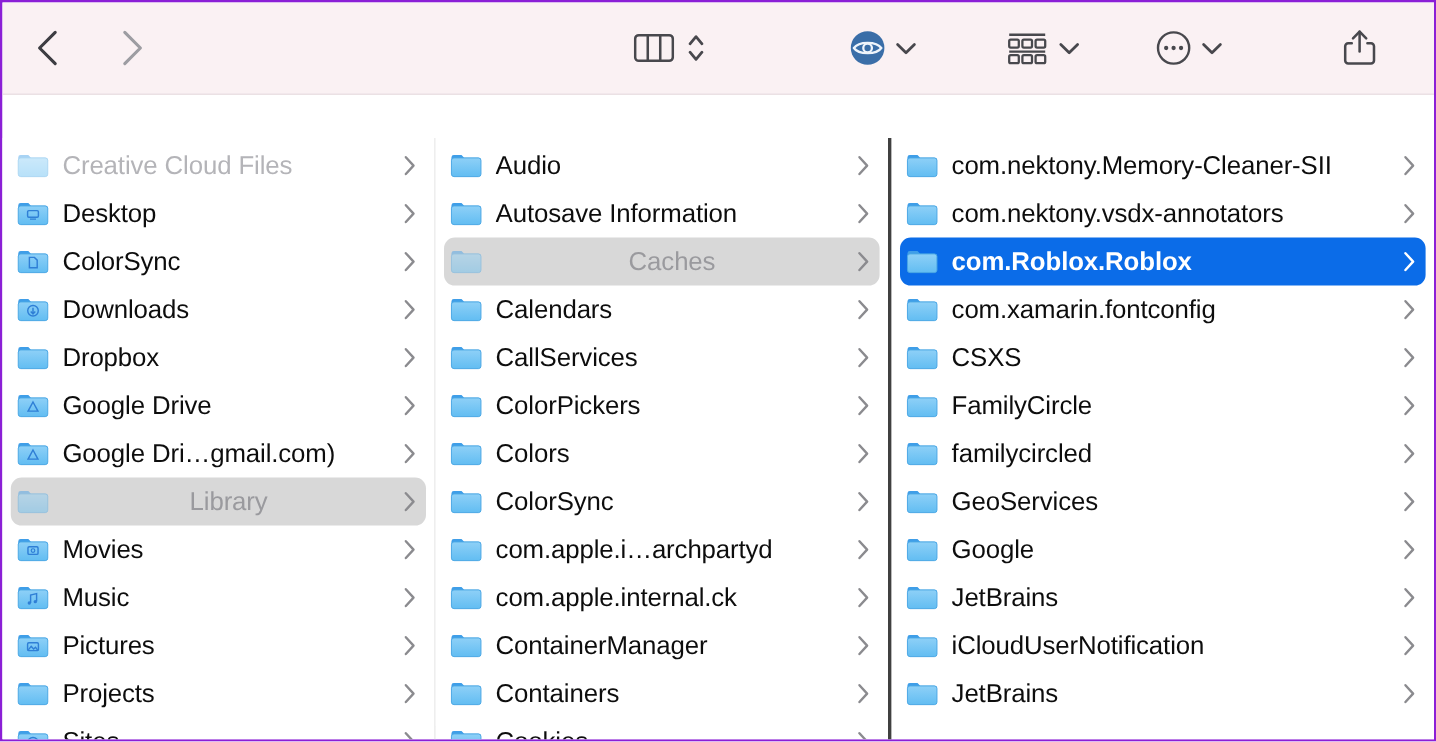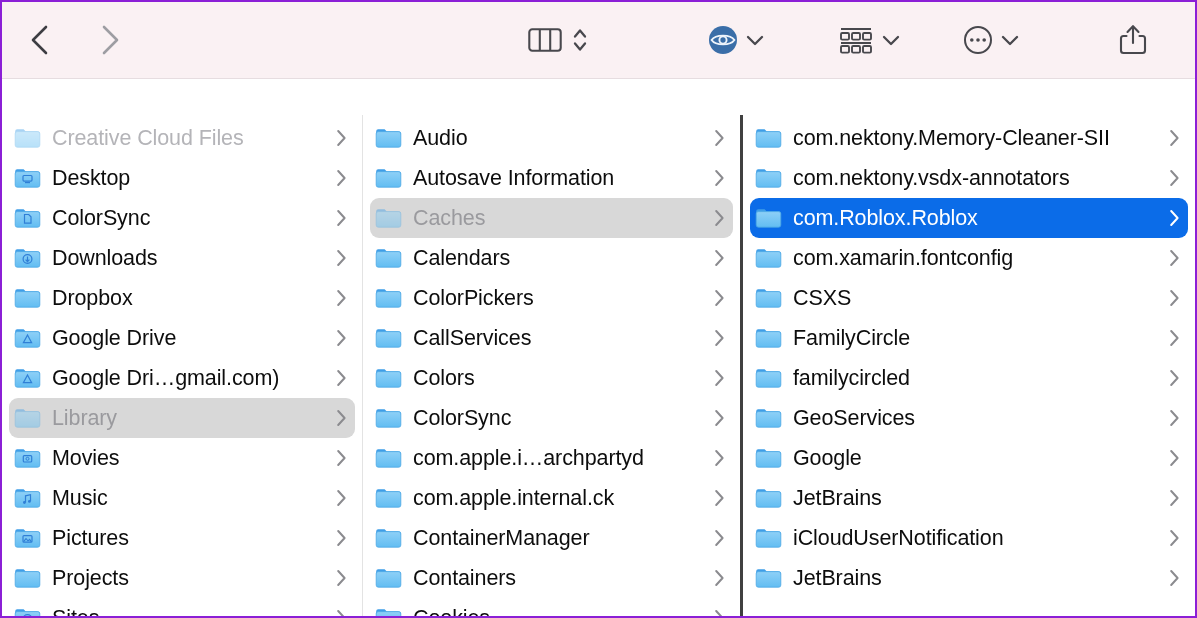--- a/index.html
+++ b/index.html
@@ -92,26 +92,26 @@
     white-space: nowrap;
   }
   .row .disclosure {
     flex: 0 0 auto;
     margin-left: 6px;
     display: flex; align-items: center;
     color: #8b8b8f;
   }
 
   .row.selected-inactive { background: #d8d8d8; }
-  .row.selected-inactive .label { color: #9a9a9e; }
+  .row.selected-inactive .label { color: #9a9a9e; text-align: center; }
   .row.selected-inactive .ficon { opacity: 0.45; }
   .row.dimmed .label { color: #b4b4b8; }
   .row.dimmed .ficon { opacity: 0.45; }
 
-  .row.selected-active { background: #0b6ce8; }
+  .row.selected-active { background: #0b6ce8; font-weight: bold; }
   .row.selected-active .label { color: #ffffff; }
   .row.selected-active .disclosure { color: #ffffff; }
 
   
   .folder-svg { display: block; }
 
   #bottom-strip {
     flex: 0 0 11px;
     height: 11px;
     background: #f2f2f2;
@@ -602,52 +602,52 @@
             <span class="disclosure">
               <svg width="13" height="20" viewBox="0 0 13 20">
                 <path d="M3.2 3 L9.6 10 L3.2 17" fill="none" stroke="currentColor" stroke-width="2" stroke-linecap="round" stroke-linejoin="round"></path>
               </svg>
             </span>
           </div>
           <div class="row">
             <span class="ficon">
               <svg class="folder-svg" width="27" height="22" viewBox="0 0 27 22">
                 <defs>
+                  <linearGradient id="fg18" x1="0" y1="0" x2="0" y2="1">
+                    <stop offset="0" stop-color="#8ed0f7"></stop>
+                    <stop offset="1" stop-color="#62bdf2"></stop>
+                  </linearGradient>
+                </defs>
+                <path d="M1.2 4.2 a2 2 0 0 1 2 -2 h6.4 l2.2 2.2 h12 a2 2 0 0 1 2 2 v1.1 H1.2 Z" fill="#3f9ee8"></path>
+                <rect x="1.2" y="4.6" width="24.6" height="15.6" rx="2.1" fill="url(#fg18)"></rect>
+                <rect x="1.2" y="4.6" width="24.6" height="15.6" rx="2.1" fill="none" stroke="#49a6e4" stroke-width="0.8"></rect>
+              </svg>
+            </span>
+            <span class="label">CallServices</span>
+            <span class="disclosure">
+              <svg width="13" height="20" viewBox="0 0 13 20">
+                <path d="M3.2 3 L9.6 10 L3.2 17" fill="none" stroke="currentColor" stroke-width="2" stroke-linecap="round" stroke-linejoin="round"></path>
+              </svg>
+            </span>
+          </div>
+          <div class="row">
+            <span class="ficon">
+              <svg class="folder-svg" width="27" height="22" viewBox="0 0 27 22">
+                <defs>
                   <linearGradient id="fg19" x1="0" y1="0" x2="0" y2="1">
                     <stop offset="0" stop-color="#8ed0f7"></stop>
                     <stop offset="1" stop-color="#62bdf2"></stop>
                   </linearGradient>
                 </defs>
                 <path d="M1.2 4.2 a2 2 0 0 1 2 -2 h6.4 l2.2 2.2 h12 a2 2 0 0 1 2 2 v1.1 H1.2 Z" fill="#3f9ee8"></path>
                 <rect x="1.2" y="4.6" width="24.6" height="15.6" rx="2.1" fill="url(#fg19)"></rect>
                 <rect x="1.2" y="4.6" width="24.6" height="15.6" rx="2.1" fill="none" stroke="#49a6e4" stroke-width="0.8"></rect>
               </svg>
             </span>
             <span class="label">ColorPickers</span>
-            <span class="disclosure">
-              <svg width="13" height="20" viewBox="0 0 13 20">
-                <path d="M3.2 3 L9.6 10 L3.2 17" fill="none" stroke="currentColor" stroke-width="2" stroke-linecap="round" stroke-linejoin="round"></path>
-              </svg>
-            </span>
-          </div>
-          <div class="row">
-            <span class="ficon">
-              <svg class="folder-svg" width="27" height="22" viewBox="0 0 27 22">
-                <defs>
-                  <linearGradient id="fg18" x1="0" y1="0" x2="0" y2="1">
-                    <stop offset="0" stop-color="#8ed0f7"></stop>
-                    <stop offset="1" stop-color="#62bdf2"></stop>
-                  </linearGradient>
-                </defs>
-                <path d="M1.2 4.2 a2 2 0 0 1 2 -2 h6.4 l2.2 2.2 h12 a2 2 0 0 1 2 2 v1.1 H1.2 Z" fill="#3f9ee8"></path>
-                <rect x="1.2" y="4.6" width="24.6" height="15.6" rx="2.1" fill="url(#fg18)"></rect>
-                <rect x="1.2" y="4.6" width="24.6" height="15.6" rx="2.1" fill="none" stroke="#49a6e4" stroke-width="0.8"></rect>
-              </svg>
-            </span>
-            <span class="label">CallServices</span>
             <span class="disclosure">
               <svg width="13" height="20" viewBox="0 0 13 20">
                 <path d="M3.2 3 L9.6 10 L3.2 17" fill="none" stroke="currentColor" stroke-width="2" stroke-linecap="round" stroke-linejoin="round"></path>
               </svg>
             </span>
           </div>
           <div class="row">
             <span class="ficon">
               <svg class="folder-svg" width="27" height="22" viewBox="0 0 27 22">
                 <defs>

